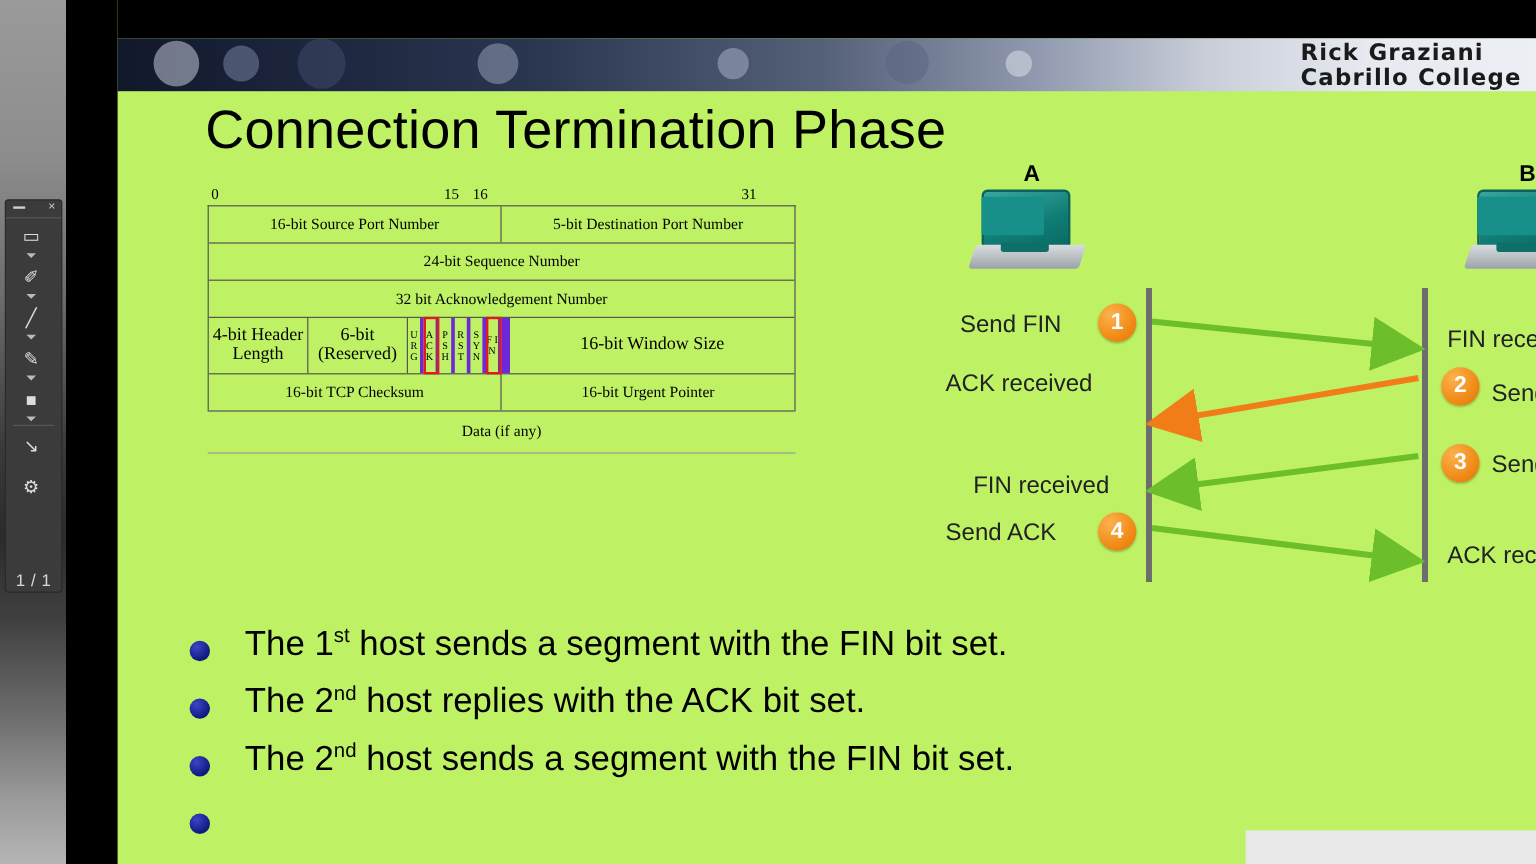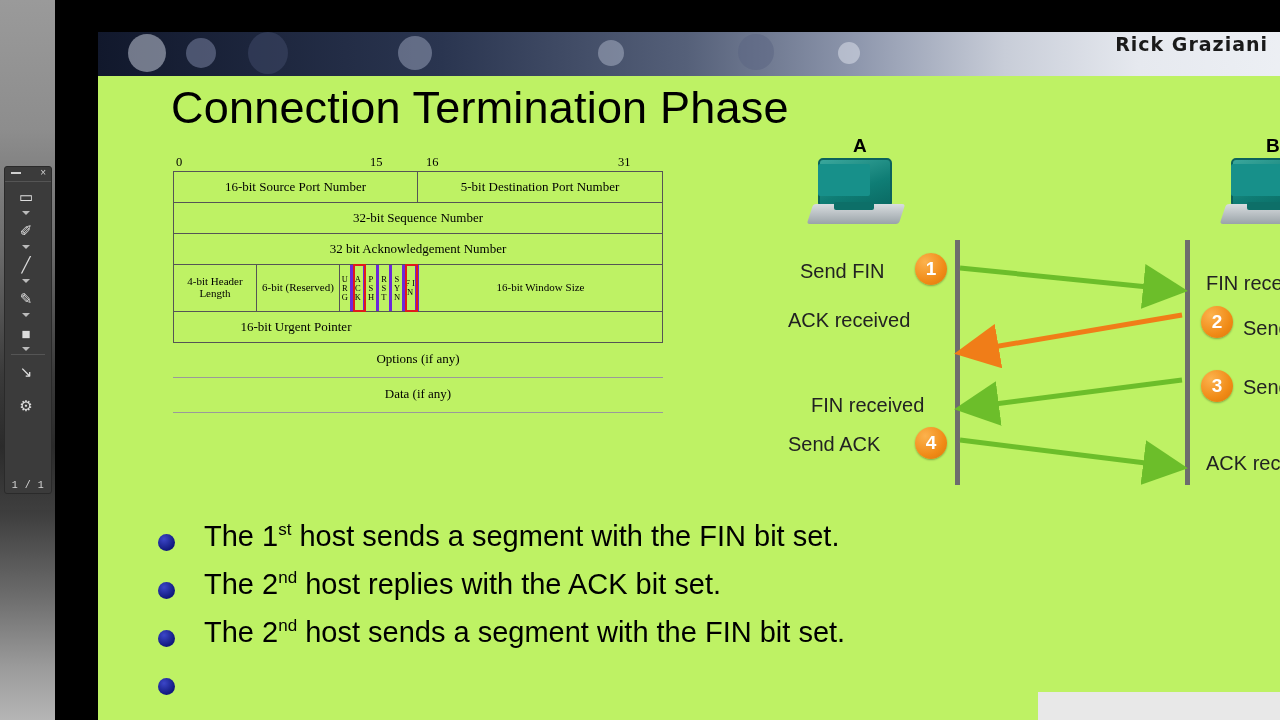--- a/index.html
+++ b/index.html
@@ -34,21 +34,21 @@
   .tool-item .glyph{
     position:absolute;left:8px;top:4px;width:26px;height:22px;
     display:flex;align-items:center;justify-content:center;font-size:15px;color:#ddd;
   }
   .tool-item .caret{
     position:absolute;left:17px;bottom:1px;width:0;height:0;
     border-left:4px solid transparent;border-right:4px solid transparent;border-top:4px solid #bbb;
   }
   .tb-page{
     position:absolute;left:0;bottom:2px;width:100%;text-align:center;
-    color:#d8d8d8;font-size:10px;letter-spacing:.5px;font-family:Liberation Mono, monospace;
+    color:#d8d8d8;font-size:14px;letter-spacing:.5px;
   }
   .tb-sep{height:1px;background:#555;margin:2px 6px;}
 
   
   .slide{
     position:absolute;left:55px;top:0;width:1225px;height:720px;background:#bef264;margin-left:43px;
   }
   .topbar{position:absolute;left:0;top:0;width:1225px;height:32px;background:#000;}
   .banner{
     position:absolute;left:0;top:32px;width:1225px;height:44px;
@@ -83,21 +83,21 @@
   .tbl{border:1px solid #555;border-bottom:none;}
   .trow{display:flex;border-bottom:1px solid #555;}
   .cell{
     display:flex;align-items:center;justify-content:center;text-align:center;
     font-size:13px;padding:7px 2px;box-sizing:border-box;
   }
   .cell.half{width:50%;}
   .cell.full{width:100%;}
   .cell.bd{border-right:1px solid #555;}
   .flagrow{height:46px;}
-  .flagrow .cell{padding:0;height:46px;font-size:11px;line-height:1.05;}
+  .flagrow .cell{padding:0;height:46px;font-size:15px;line-height:1.05;}
   .w-hdr{width:17%;}
   .w-res{width:17%;}
   .flags{width:16%;display:flex;position:relative;}
   .flag{
     flex:1;display:flex;align-items:center;justify-content:center;
     font-size:8.5px;line-height:9px;text-align:center;border-right:3px solid #6d28d9;
   }
   .flag:last-child{border-right:none;}
   .hl{
     position:absolute;border:2px solid #e01b1b;box-sizing:border-box;pointer-events:none;
@@ -210,68 +210,69 @@
     <div class="banner">
       <div class="lens l1"></div>
       <div class="lens l2"></div>
       <div class="lens l3"></div>
       <div class="lens l4"></div>
       <div class="lens l5"></div>
       <div class="lens l6"></div>
       <div class="lens l7"></div>
       <div class="banner-text">
         <div>Rick Graziani</div>
+        <div>Cabrillo College</div>
       </div>
     </div>
 
     <div class="slide-title">Connection Termination Phase</div>
 
     <div class="tcp">
       <div class="ruler">
         <span style="left:58px;">0</span>
         <span style="left:252px;">15</span>
-        <span style="left:308px;font-family:Liberation Serif, serif;">16</span>
+        <span style="left:276px;font-family:Liberation Serif, serif;">16</span>
         <span style="left:500px;">31</span>
       </div>
 
       <div style="margin-left:55px;width:490px;">
         <div class="tbl">
           <div class="trow">
             <div class="cell half bd">16-bit Source Port Number</div>
             <div class="cell half">5-bit Destination Port Number</div>
           </div>
           <div class="trow">
-            <div class="cell full">32-bit Sequence Number</div>
+            <div class="cell full">24-bit Sequence Number</div>
           </div>
           <div class="trow">
             <div class="cell full">32 bit Acknowledgement Number</div>
           </div>
 
           <div class="trow flagrow">
             <div class="cell w-hdr bd">4-bit Header Length</div>
             <div class="cell w-res bd">6-bit (Reserved)</div>
             <div class="flags">
               <div class="flag">U R G</div>
               <div class="flag">A C K</div>
               <div class="flag">P S H</div>
               <div class="flag">R S T</div>
               <div class="flag">S Y N</div>
               <div class="flag">F I N</div>
               <div class="hl hl-acl"></div>
               <div class="hl hl-fin"></div>
             </div>
-            <div class="cell w-win" style="border-left:1px solid #6d28d9;">16-bit Window Size</div>
+            <div class="cell w-win" style="border-left:7px solid #6d28d9;">16-bit Window Size</div>
           </div>
 
           <div class="trow">
+            <div class="cell half bd">16-bit TCP Checksum</div>
             <div class="cell half">16-bit Urgent Pointer</div>
           </div>
         </div>
 
-        <div class="underline-row">Options (if any)</div>
         <div class="underline-row">Data (if any)</div>
       </div>
     </div>
 
     <div class="diagram">
       <div class="node-label" style="left:115px;top:5px;">A</div>
       <div class="node-label" style="left:528px;top:5px;">B</div>
 
       <div class="pc" style="left:72px;top:28px;">
         <div class="mon"></div>

